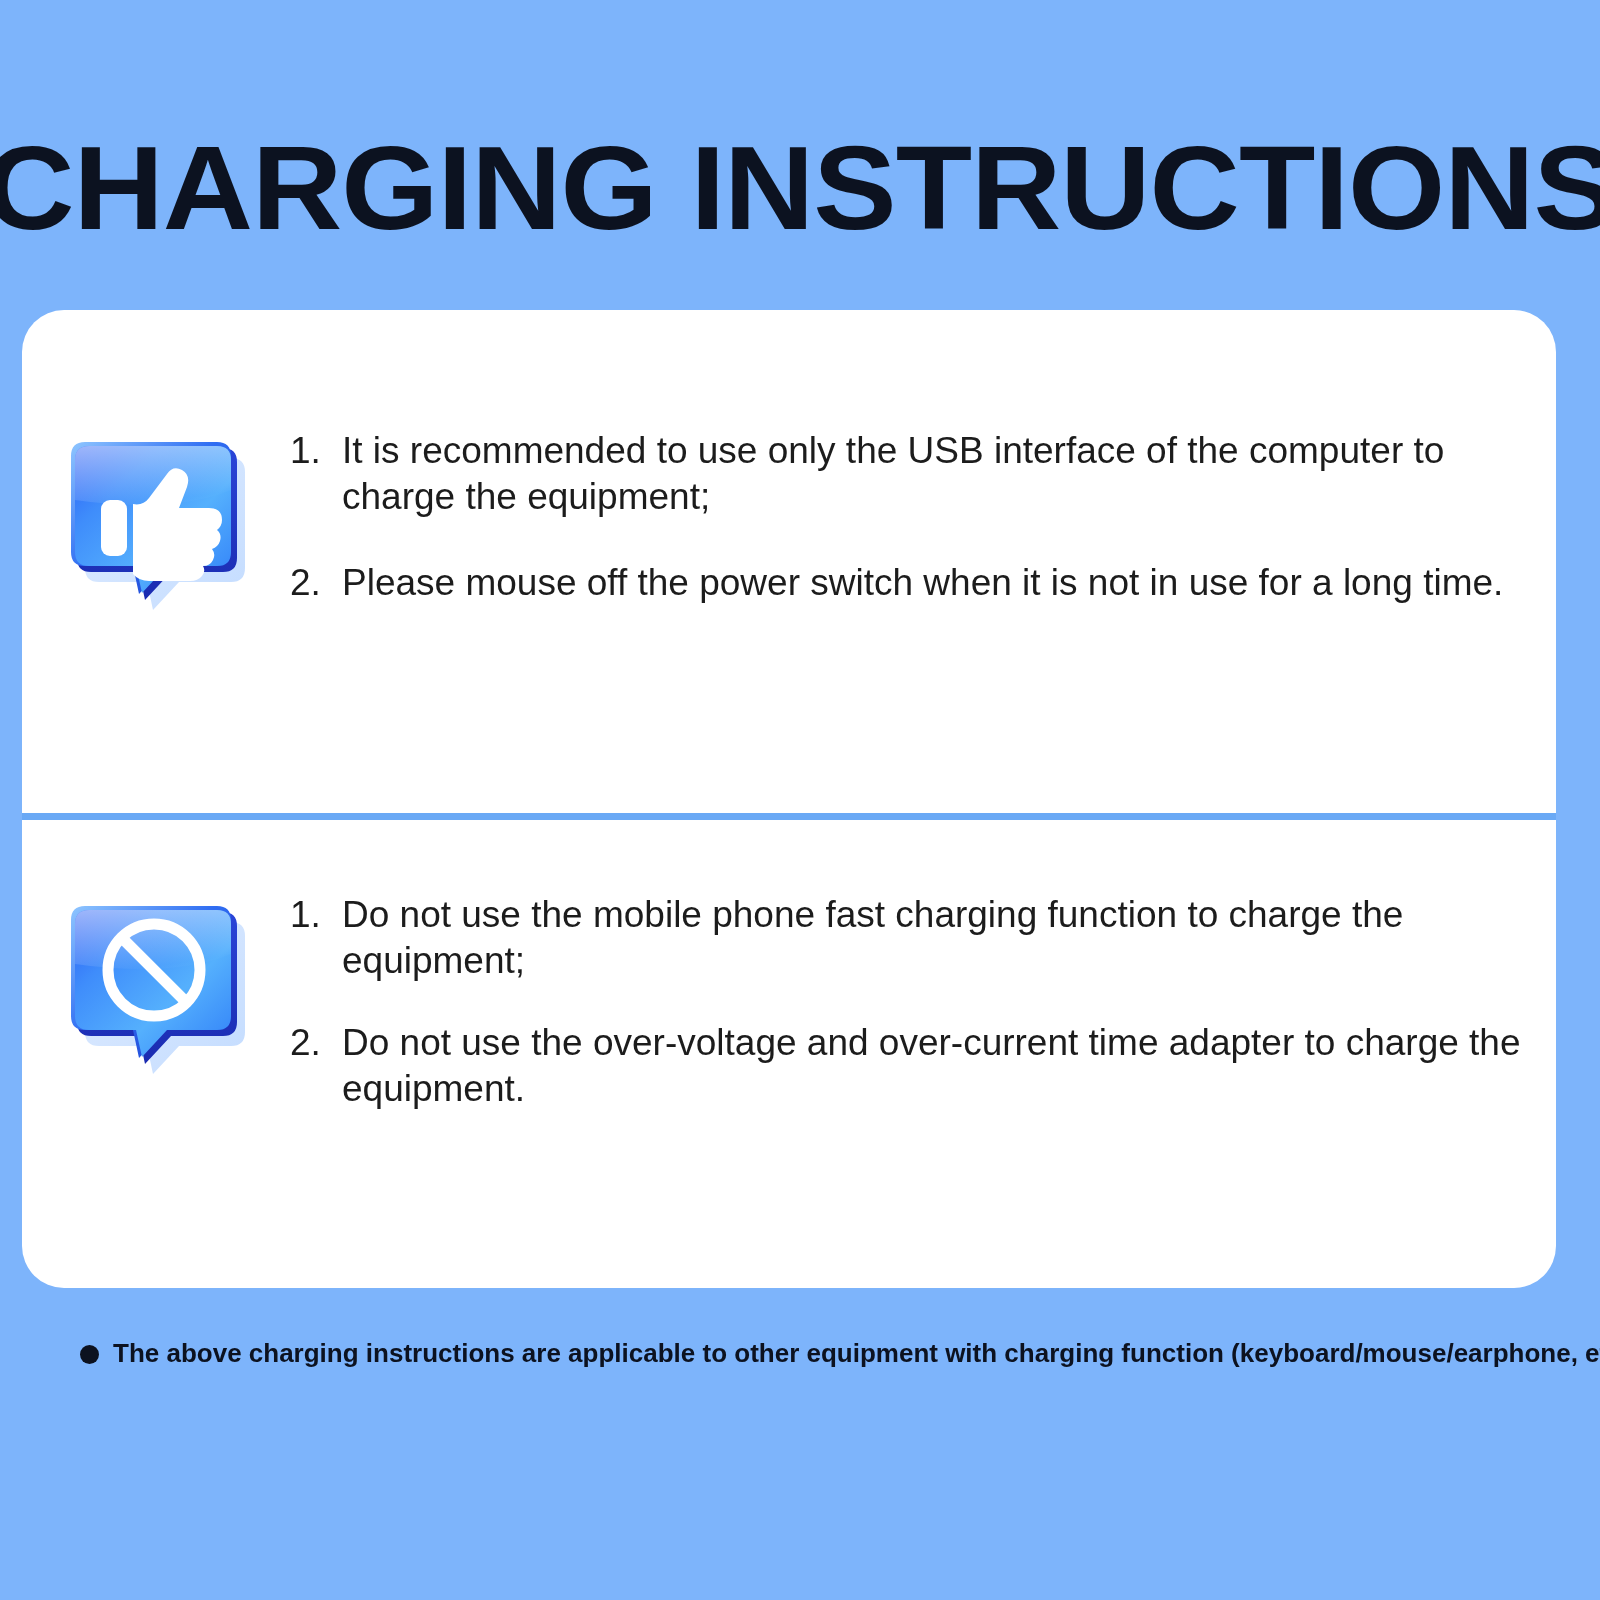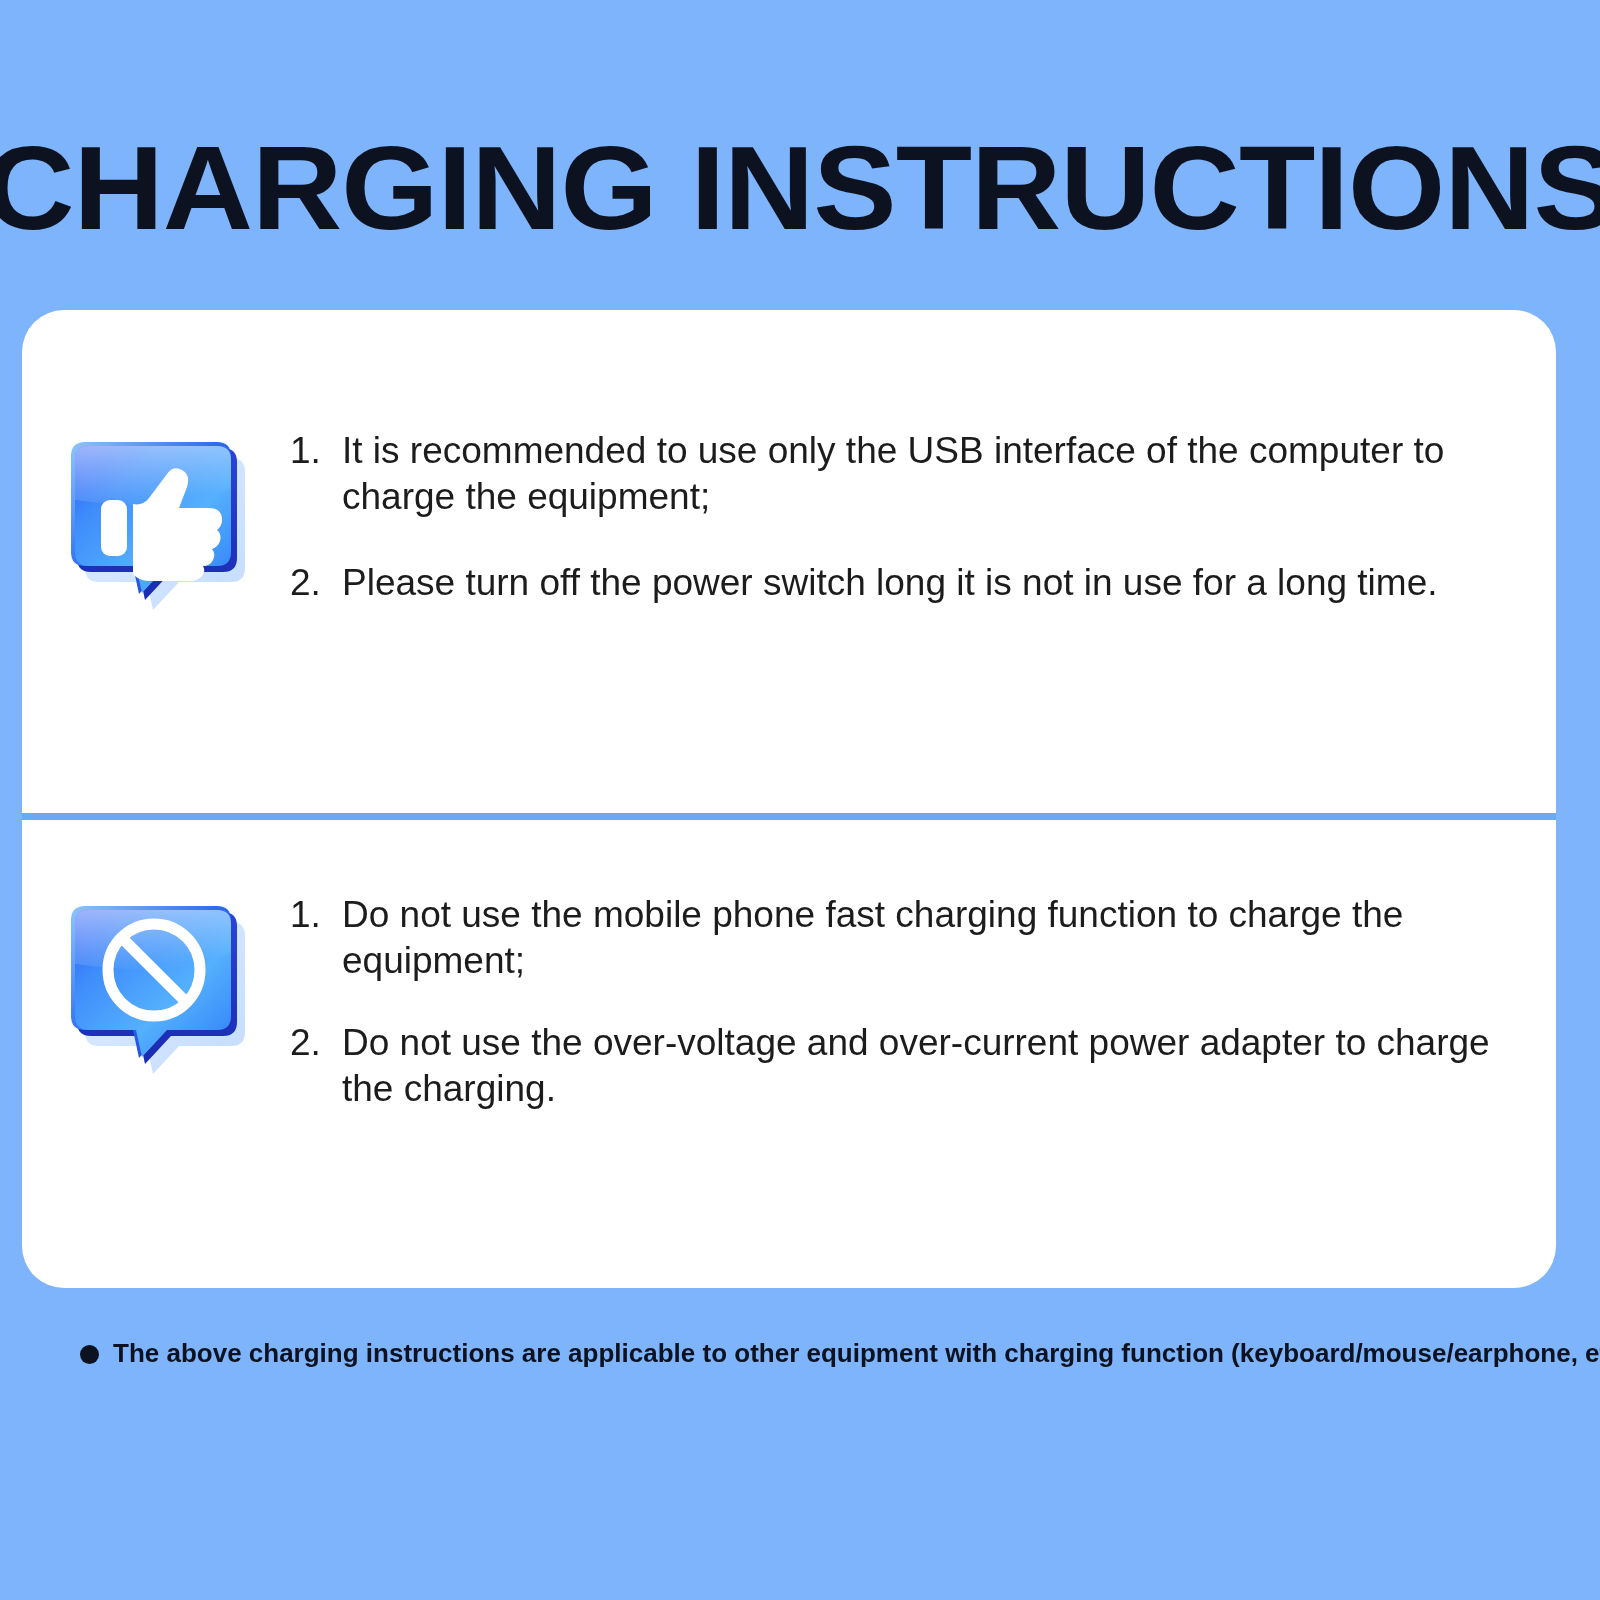--- a/index.html
+++ b/index.html
@@ -216,21 +216,21 @@
       </div>
 
       <div class="text-col">
         <ol class="items">
           <li>
             <span class="marker">1.</span>
             <span class="body">It is recommended to use only the USB interface of the computer to charge the equipment;</span>
           </li>
           <li>
             <span class="marker">2.</span>
-            <span class="body">Please turn off the power switch long it is not in use for a long time.</span>
+            <span class="body">Please mouse off the power switch when it is not in use for a long time.</span>
           </li>
         </ol>
       </div>
     </div>
 
     <div class="divider"></div>
 
     <div class="panel panel-bottom">
 
       <div class="icon-col">
@@ -288,21 +288,21 @@
       </div>
 
       <div class="text-col">
         <ol class="items">
           <li>
             <span class="marker">1.</span>
             <span class="body">Do not use the mobile phone fast charging function to charge the equipment;</span>
           </li>
           <li>
             <span class="marker">2.</span>
-            <span class="body">Do not use the over-voltage and over-current power adapter to charge the charging.</span>
+            <span class="body">Do not use the over-voltage and over-current time adapter to charge the equipment.</span>
           </li>
         </ol>
       </div>
     </div>
 
   </div>
 
   <div class="footnote">
     <span class="dot"></span>
     <span class="fn-text">The above charging instructions are applicable to other equipment with charging function (keyboard/mouse/earphone, etc.)</span>

